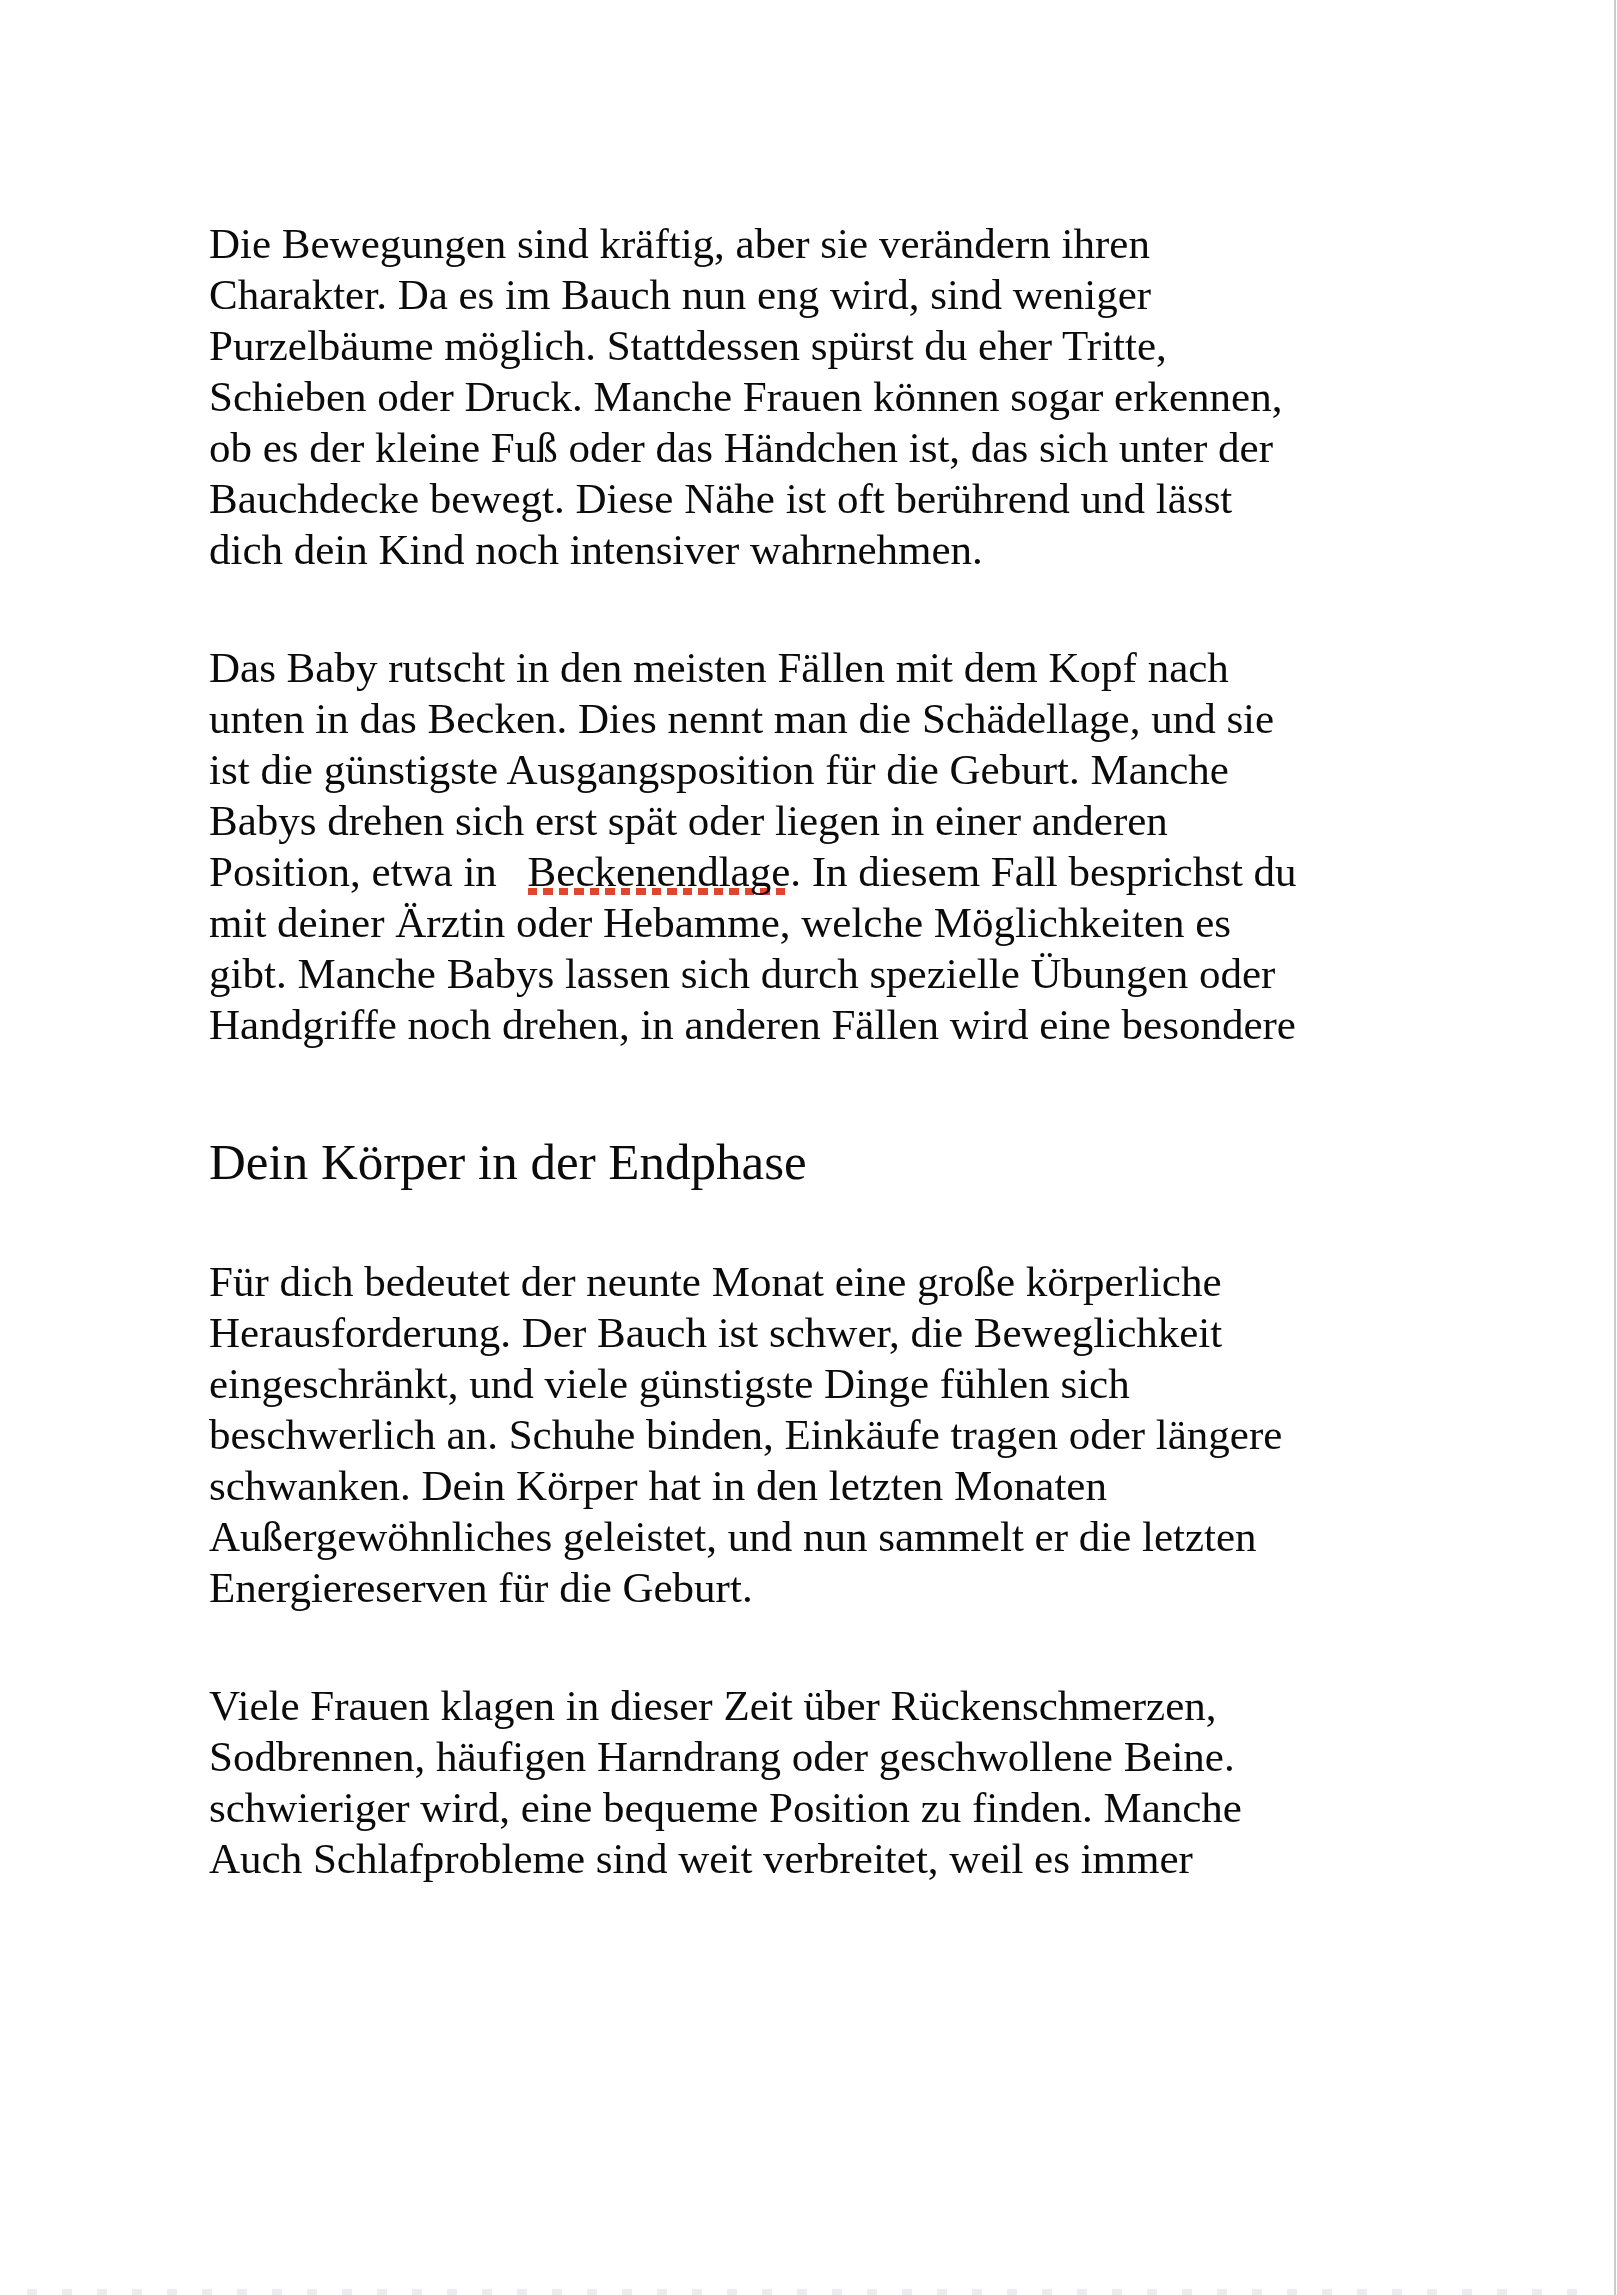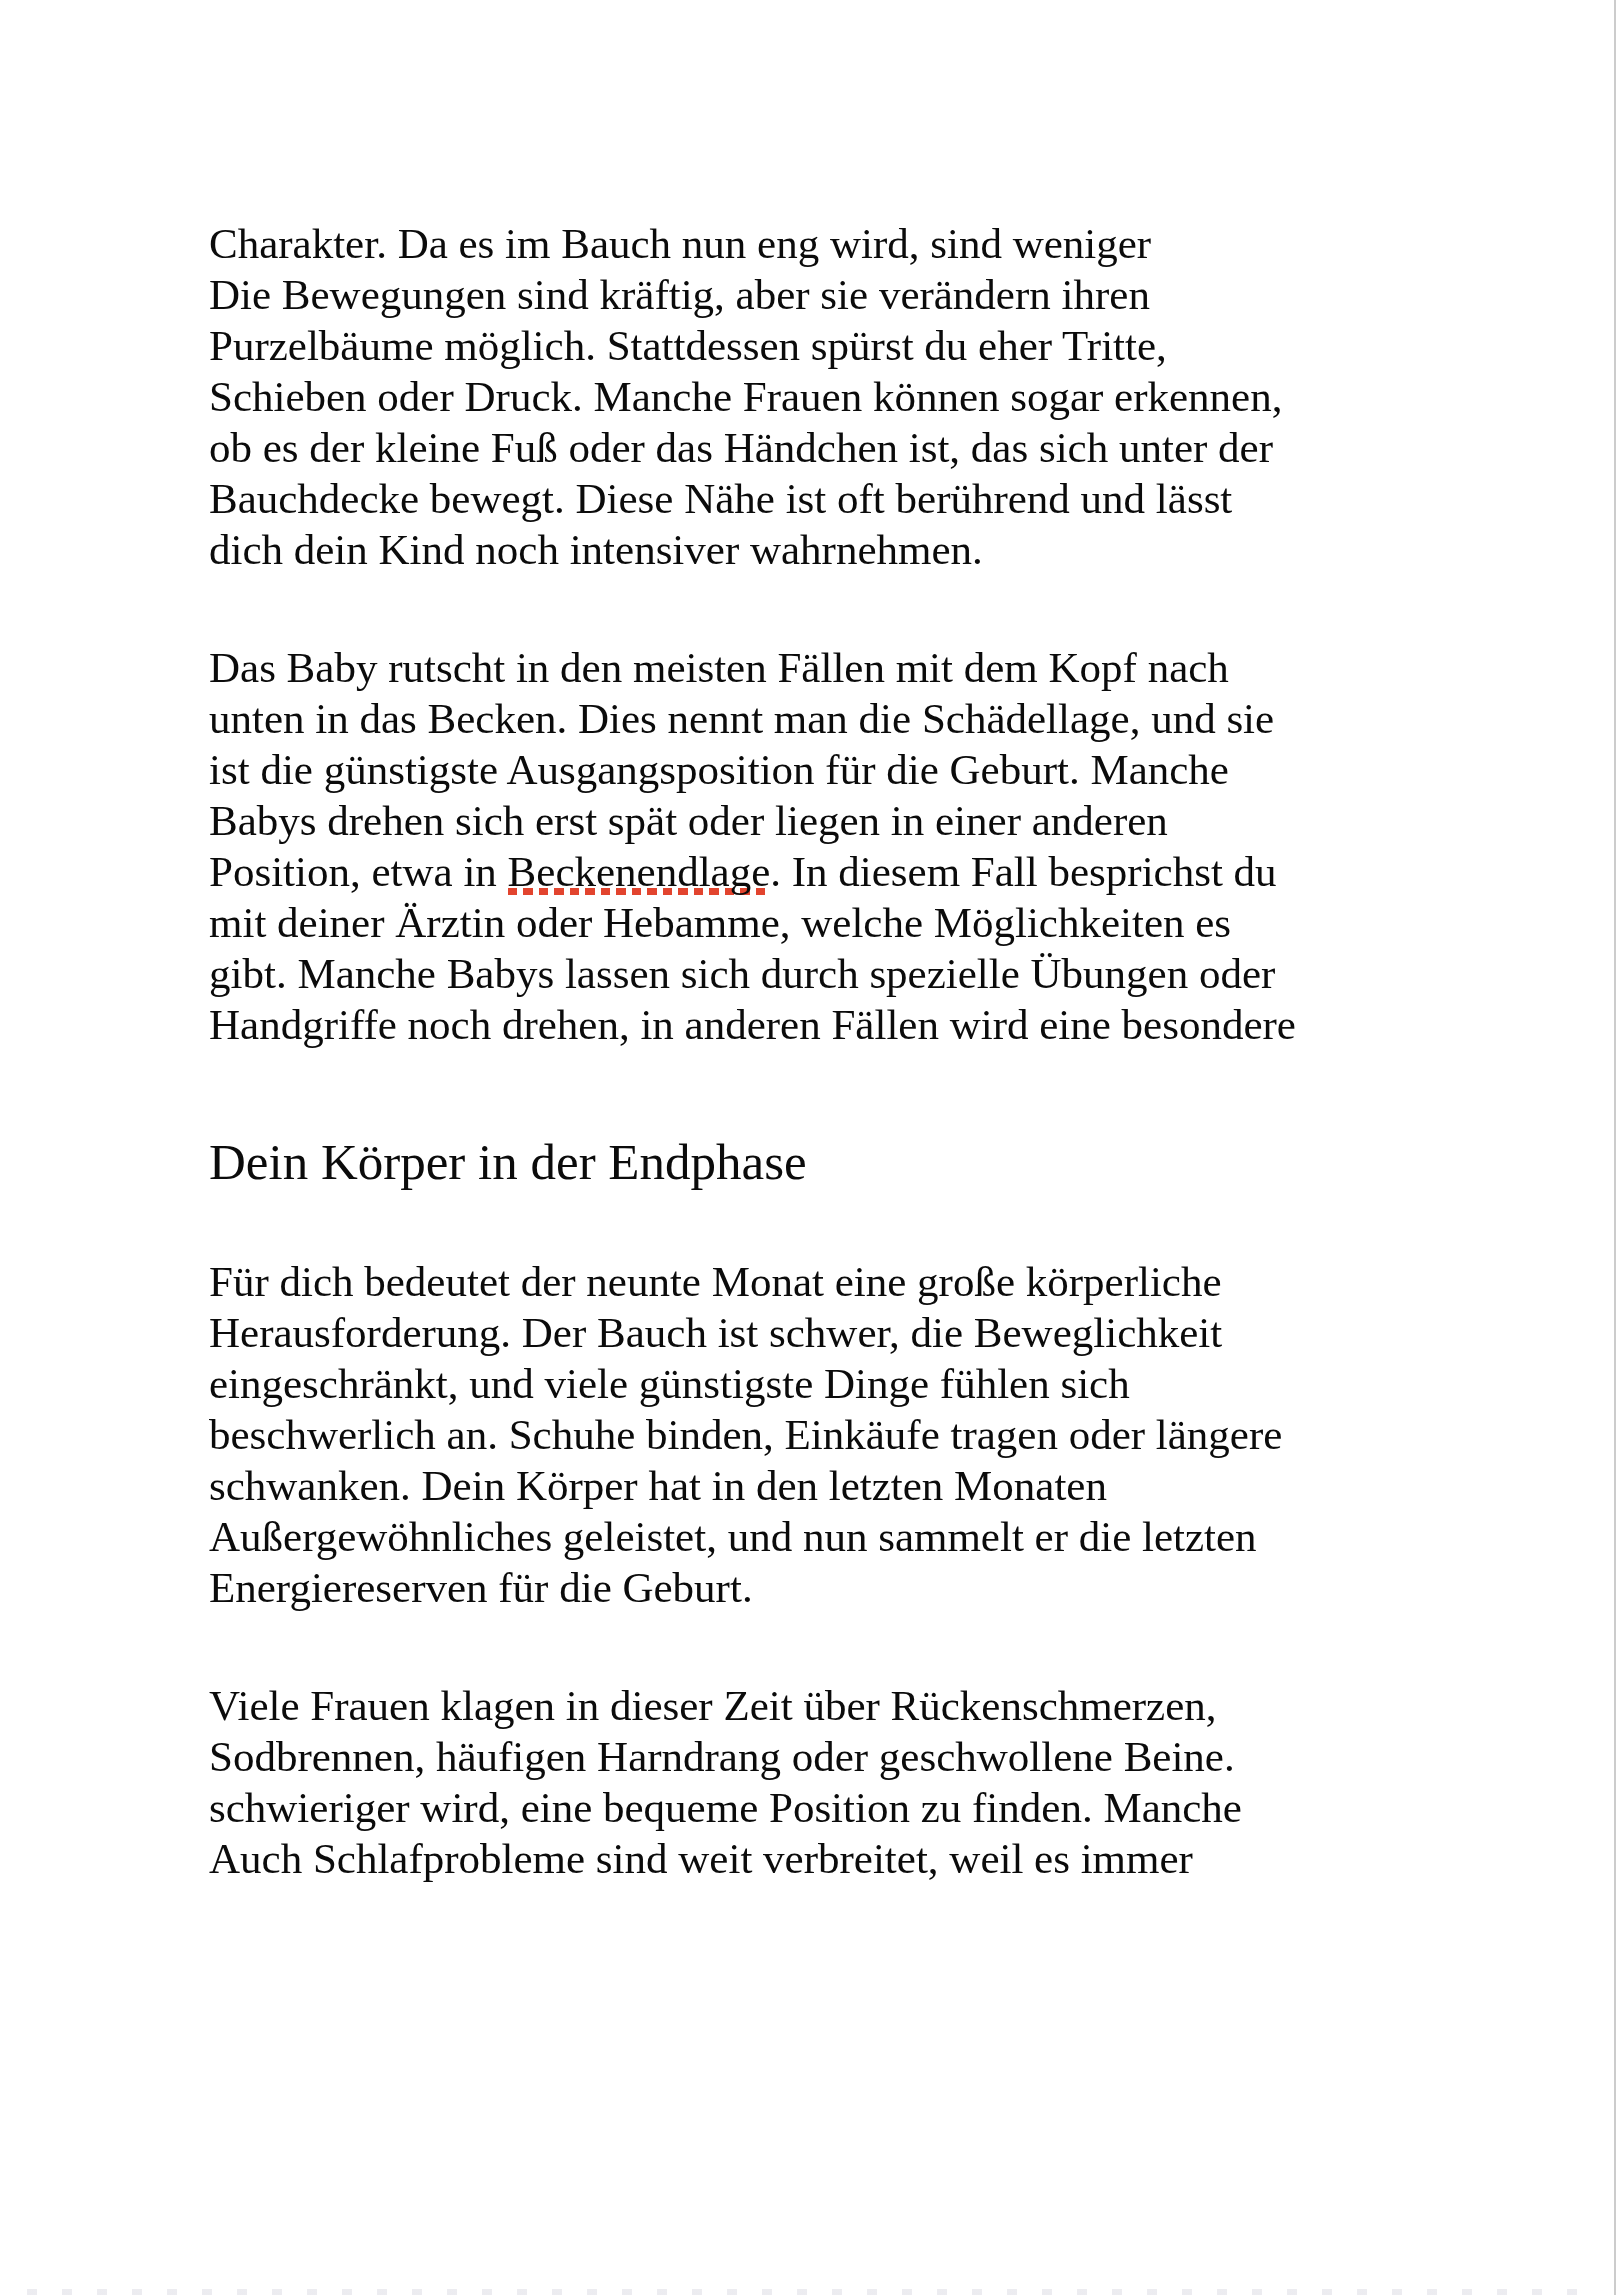--- a/index.html
+++ b/index.html
@@ -37,20 +37,21 @@
   }
 
   
   .spell-flag {
     background-image: repeating-linear-gradient(90deg,
       var(--spell-red, #e2442e) 0 9.4px,
       transparent 9.4px 15.5px);
     background-repeat: no-repeat;
     background-position: left bottom;
     background-size: 100% 7.4px;
+    margin-left: 20px;
   }
 
   
   .right-edge-line {
     position: absolute;
     top: 0;
     right: 1.3px;
     width: 2px;
     height: 2295px;
     background: #cccccc;
@@ -68,22 +69,22 @@
       transparent 10px 35px);
     opacity: 0.85;
   }
 </style>
 </head>
 <body>
 
 <div class="page">
 
   <p class="para">
+    <span class="line">Die Bewegungen sind kräftig, aber sie verändern ihren</span>
     <span class="line">Charakter. Da es im Bauch nun eng wird, sind weniger</span>
-    <span class="line">Die Bewegungen sind kräftig, aber sie verändern ihren</span>
     <span class="line">Purzelbäume möglich. Stattdessen spürst du eher Tritte,</span>
     <span class="line">Schieben oder Druck. Manche Frauen können sogar erkennen,</span>
     <span class="line">ob es der kleine Fuß oder das Händchen ist, das sich unter der</span>
     <span class="line">Bauchdecke bewegt. Diese Nähe ist oft berührend und lässt</span>
     <span class="line">dich dein Kind noch intensiver wahrnehmen.</span>
   </p>
 
   <p class="para">
     <span class="line">Das Baby rutscht in den meisten Fällen mit dem Kopf nach</span>
     <span class="line">unten in das Becken. Dies nennt man die Schädellage, und sie</span>

